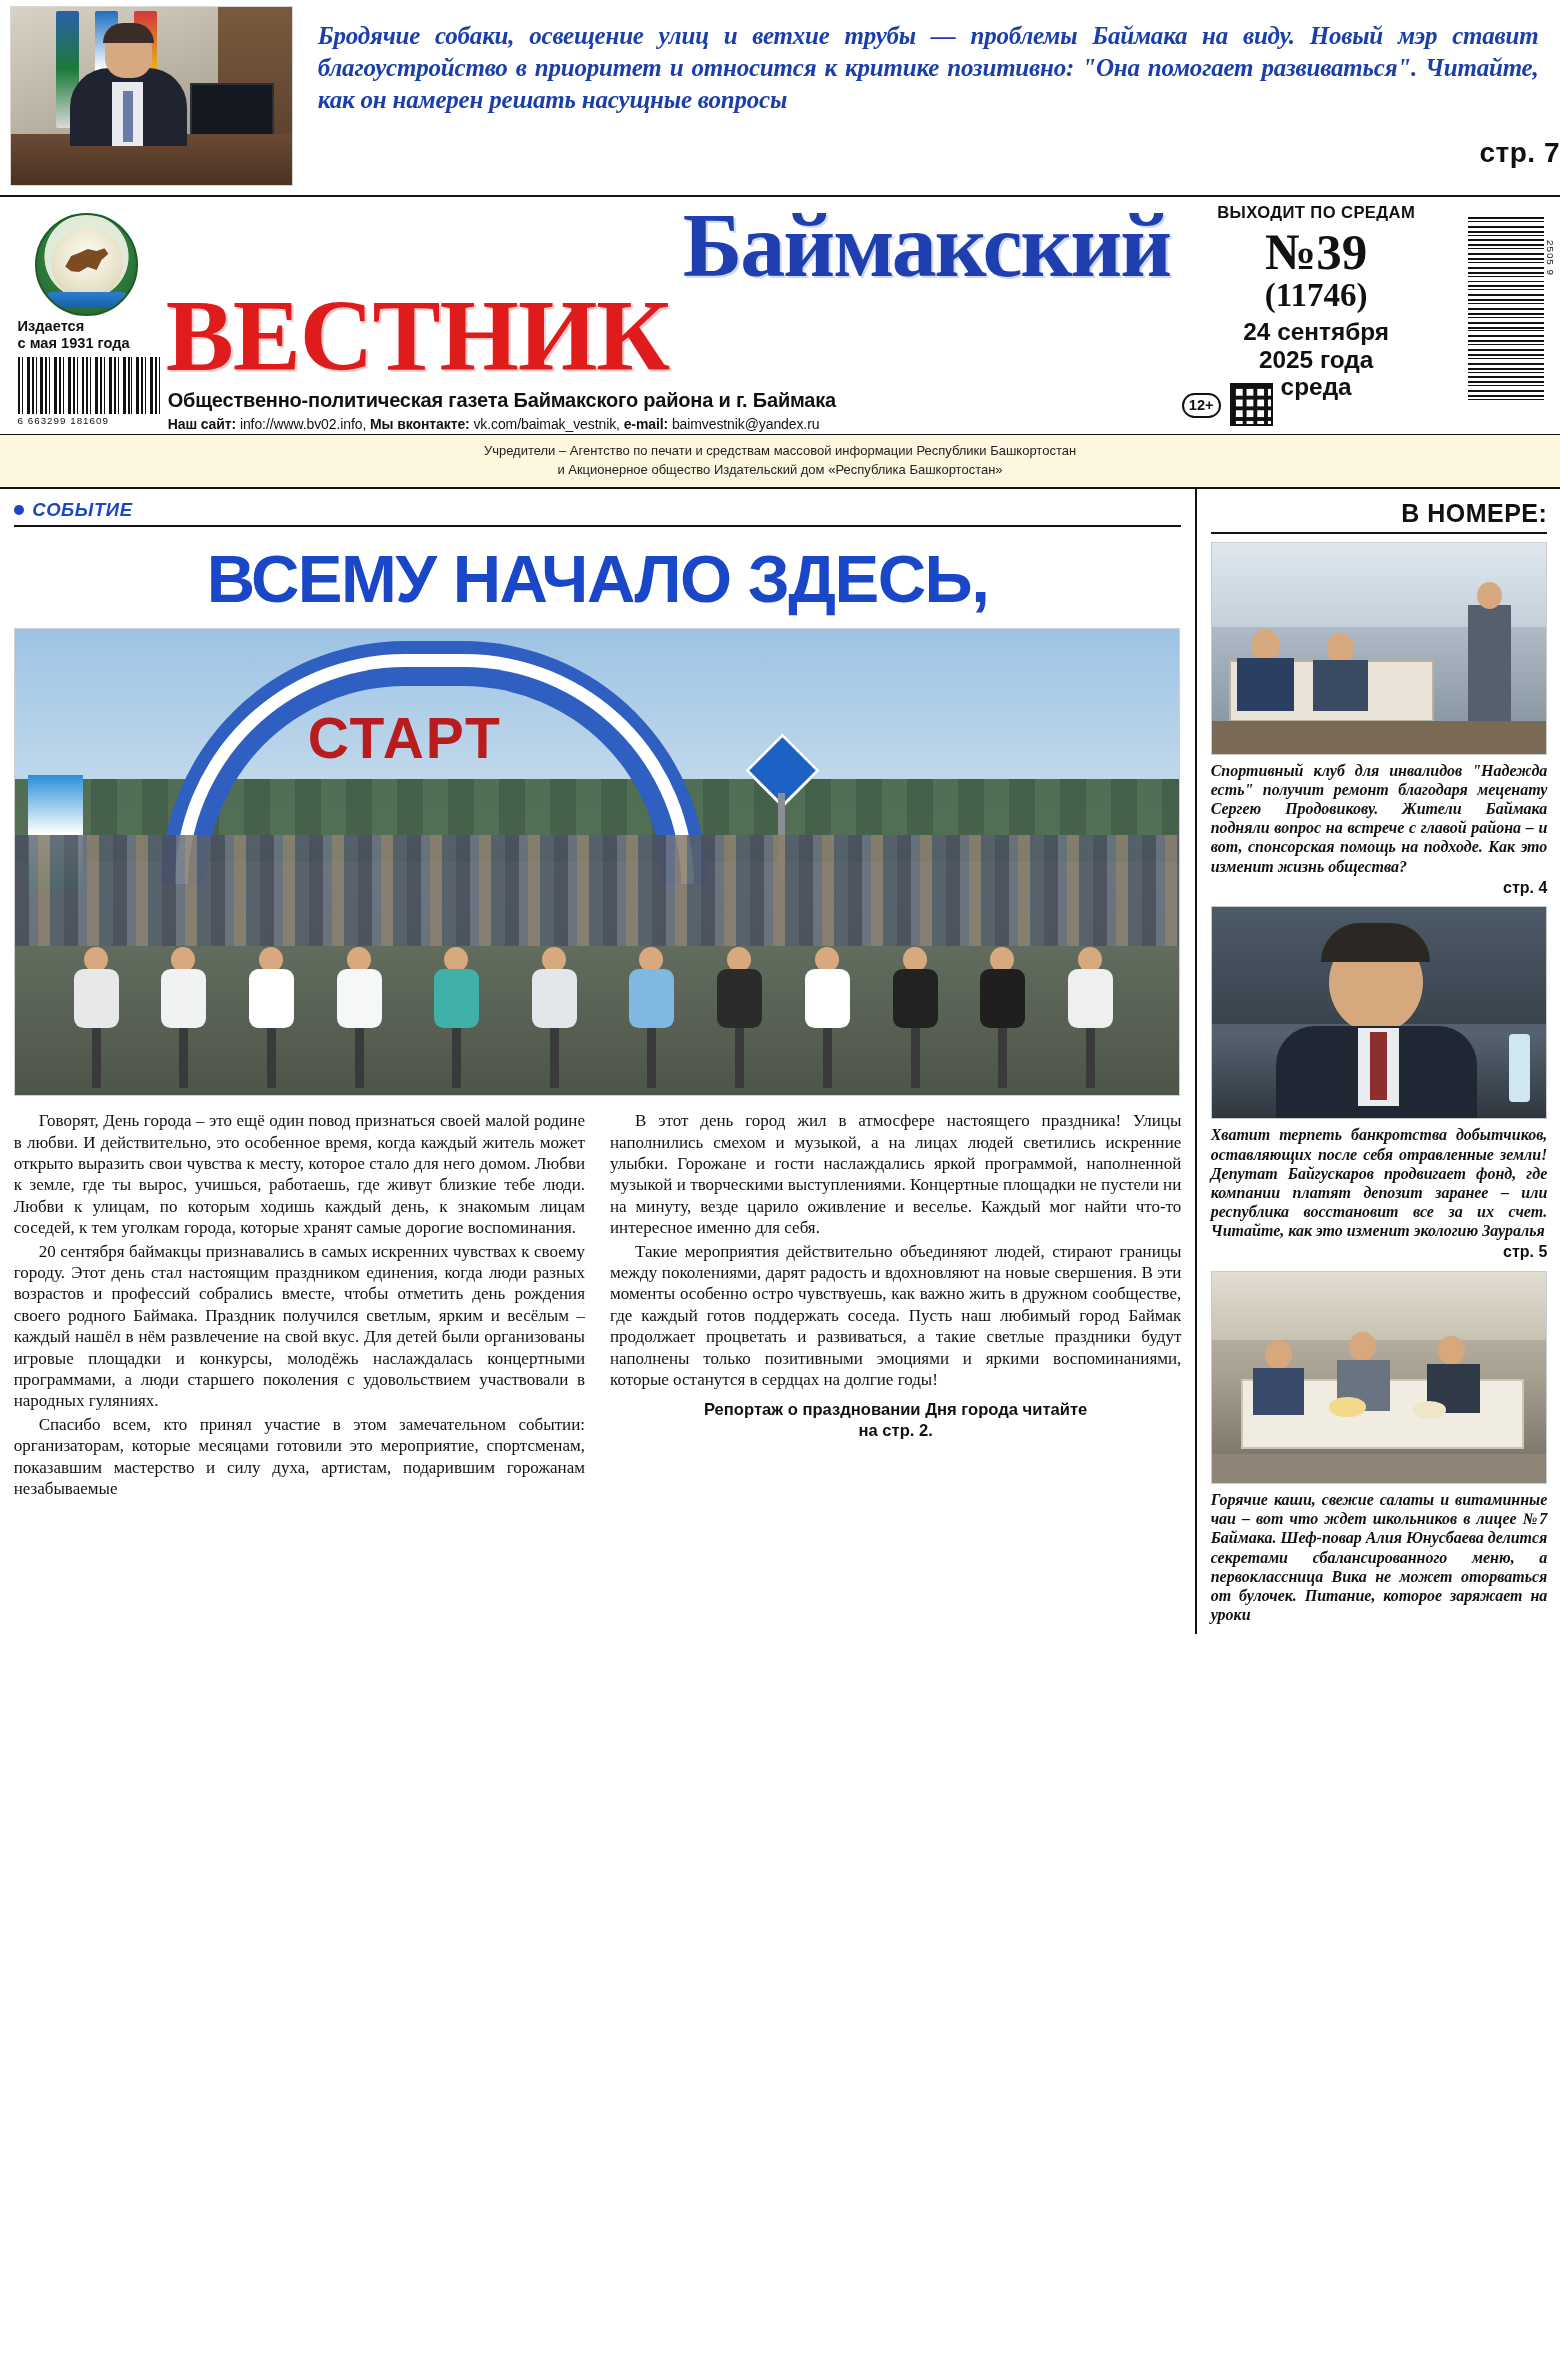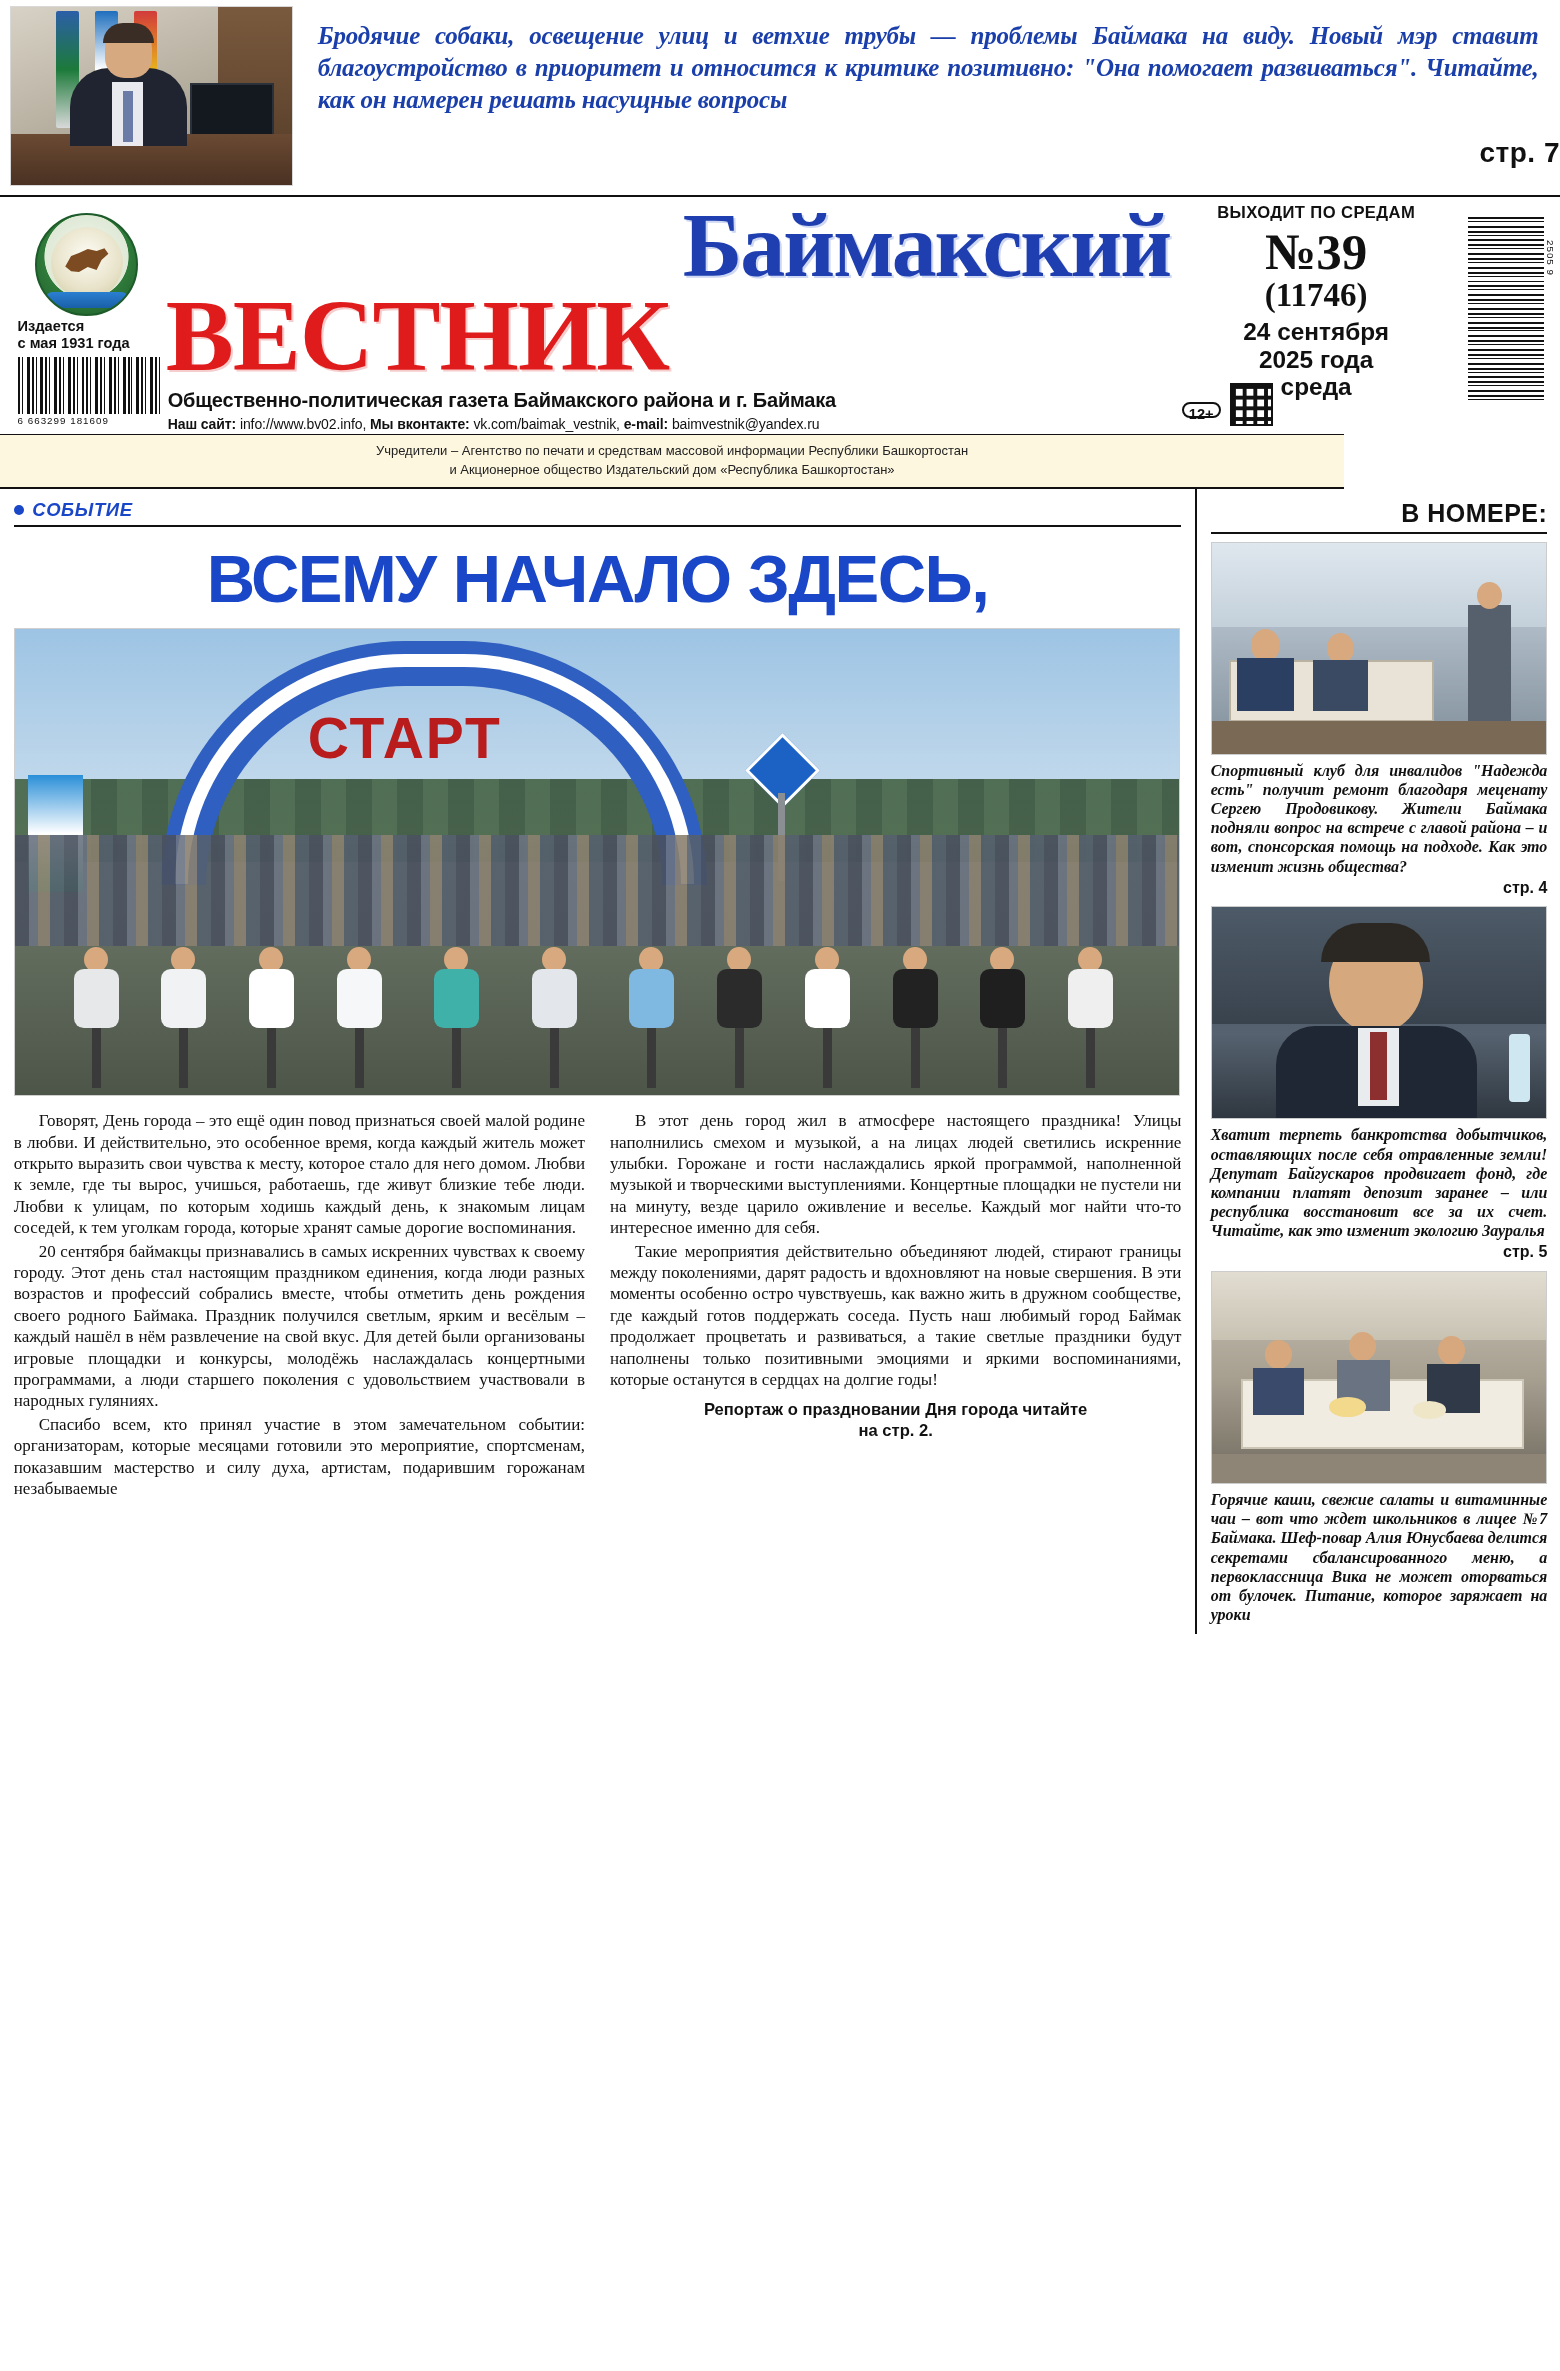--- a/index.html
+++ b/index.html
@@ -174,36 +174,36 @@
     position:absolute; right:15.6px; top:19.5px;
     width:76px; height:187px;
     background:repeating-linear-gradient(180deg,#111 0 2px,#fff 2px 3.9px,#111 3.9px 4.9px,#fff 4.9px 8.8px,#111 8.8px 10.7px,#fff 10.7px 13.7px);
   }
   .barcode-right-num {
     position:absolute; right:3.9px; top:43px;
     font-size:9.8px; writing-mode:vertical-rl; letter-spacing:1px;
   }
   .age-badge {
     position:absolute; left:11.7px; bottom:15.6px;
-    width:39px; height:16px; border:2px solid #111; border-radius:12.7px;
+    width:39px; height:25px; border:2px solid #111; border-radius:12.7px;
     font-size:14.6px; font-weight:bold; line-height:21.5px; text-align:center;margin-top:44px;
   }
   .qr {
     position:absolute; left:60px; bottom:7.8px;
     width:43px; height:43px;
     background:
       linear-gradient(90deg,#111 3.9px, transparent 3.9px) 0 0/10.7px 10.7px,
       linear-gradient(180deg,#111 3.9px, transparent 3.9px) 0 0/10.7px 10.7px,
       #fff;
     border:2px solid #111;
   }
 
   
   .founders {
-    width:1344px;
+    width:1560px;
     background:#fdf7e0;
     border-top:1px solid #111;
     border-bottom:2px solid #111;
     text-align:center;
     font-size:13px;
     line-height:1.45;
     padding:6.8px 0 7.8px;
     color:#222;
   }
 

